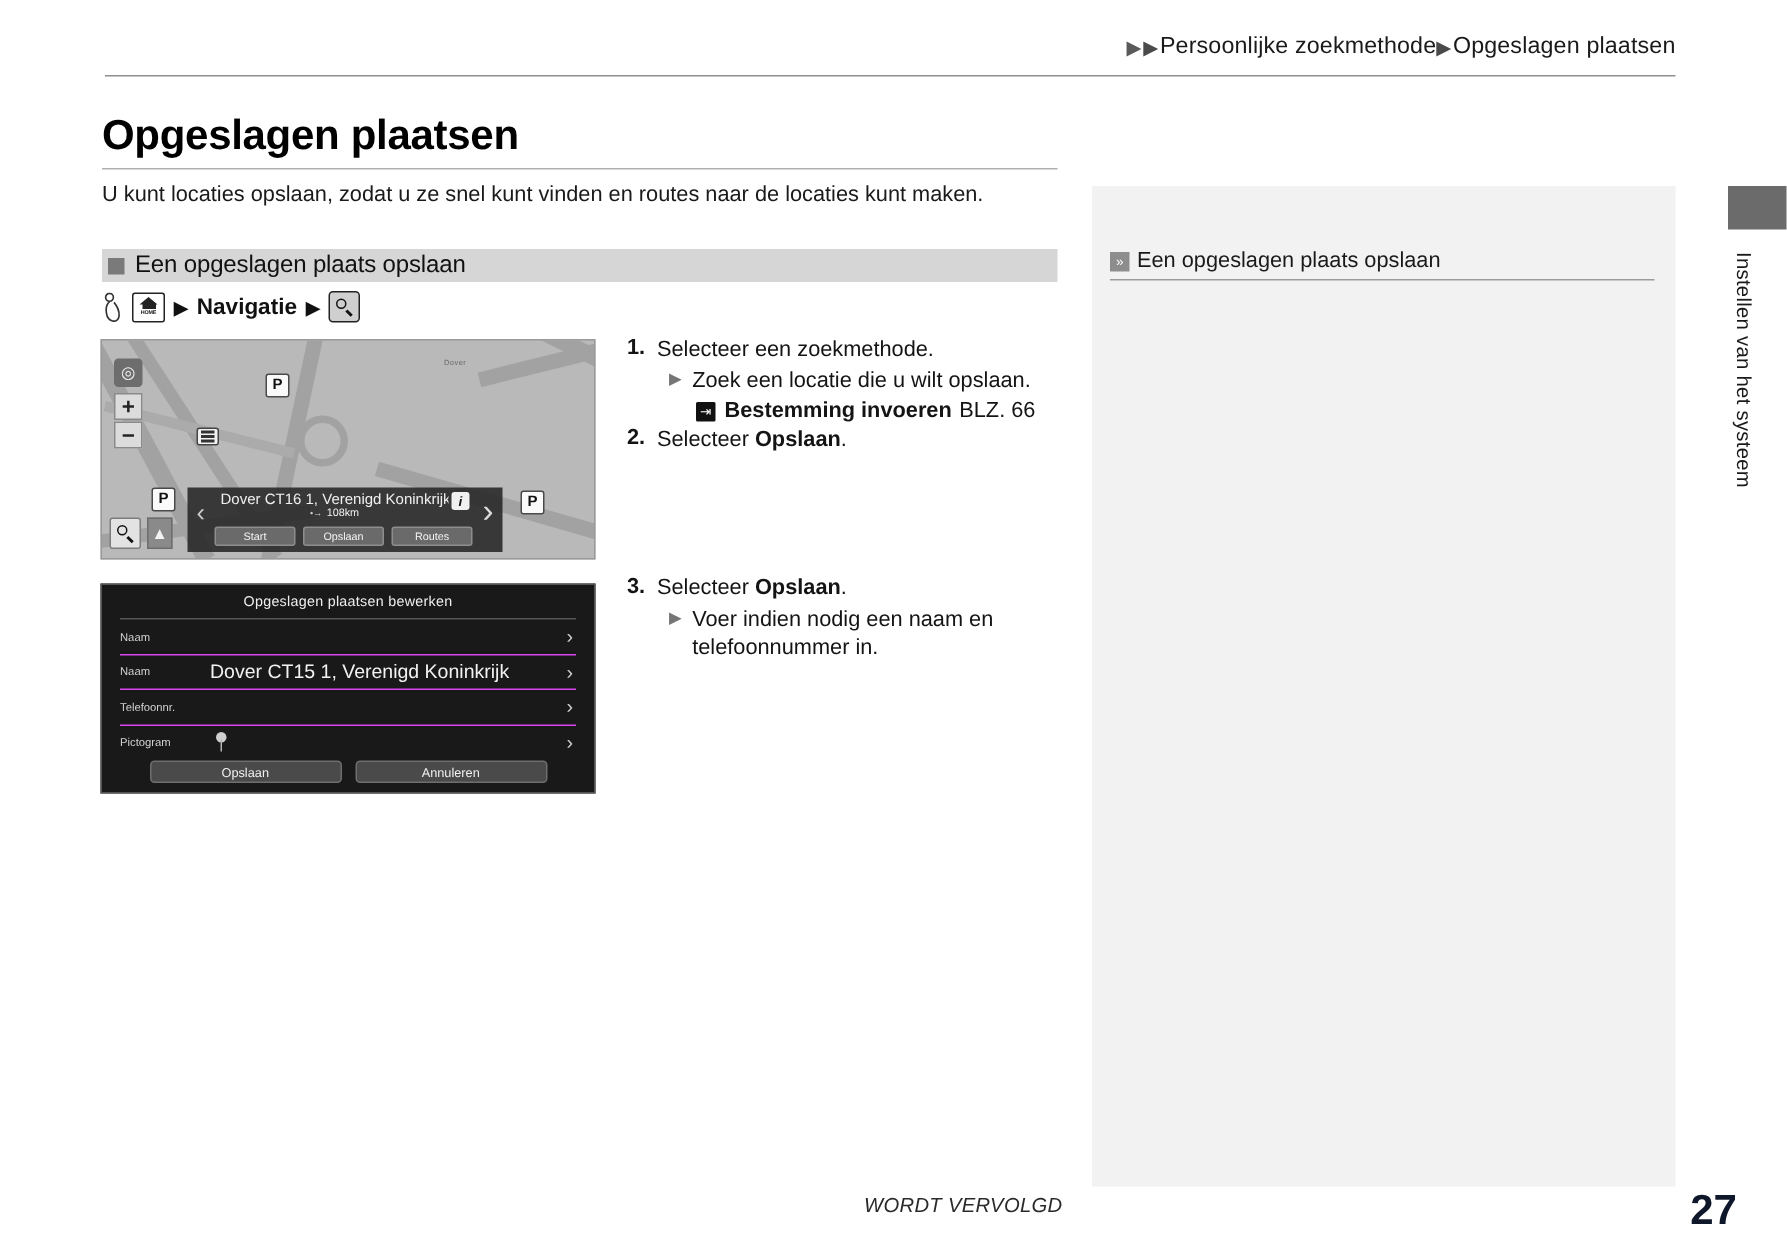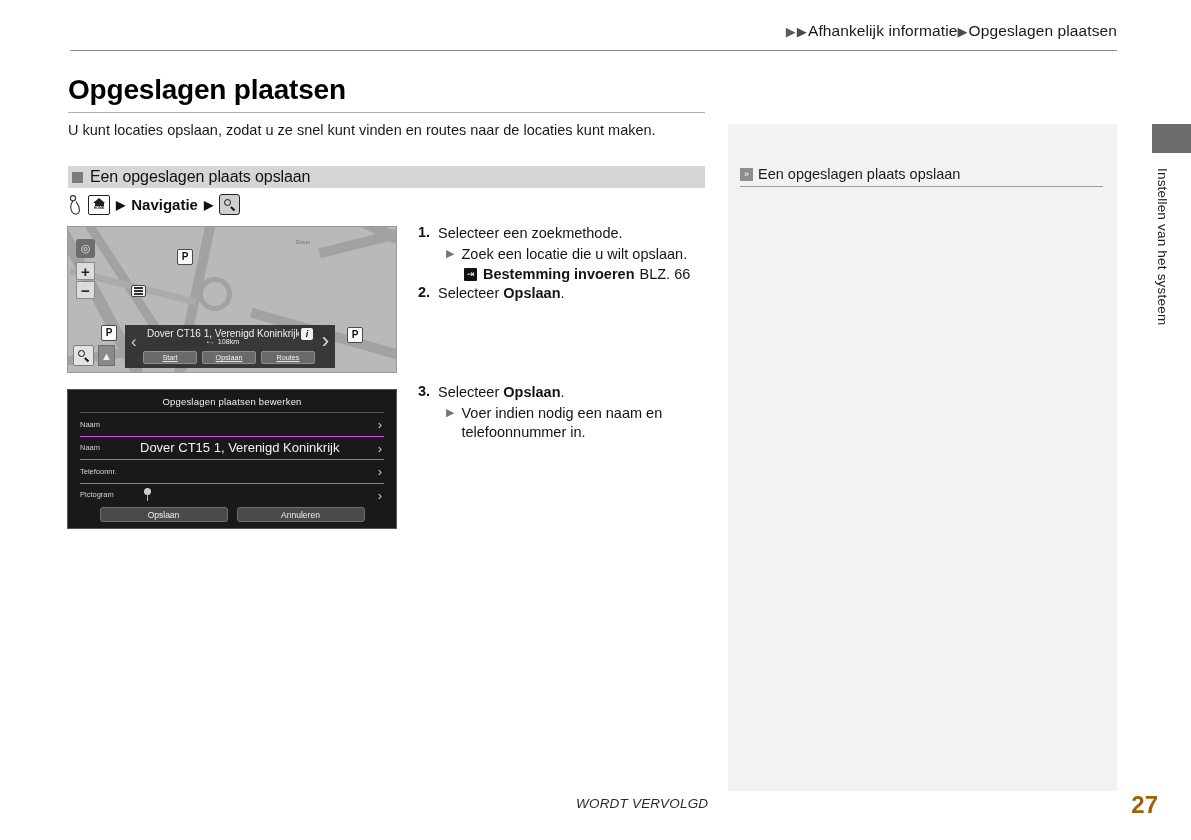--- a/index.html
+++ b/index.html
@@ -272,21 +272,21 @@
   }
   .info-prev, .info-next {
     position: absolute; top: 8px;
     font-size: 17px; color: #cbcbcb; line-height: 1;
     font-weight: 300;
   }
   .info-prev { left: 6px; }
   .info-next { right: 6px; font-size: 22px; top: 5px; color: #dcdcdc; }
   .info-btns {
     position: absolute; left: 18px; right: 20px; bottom: 4px;
-    display: flex; gap: 5px; text-decoration: underline;
+    display: flex; gap: 5px;
   }
   .info-btn {
     flex: 1; height: 13px;
     background: #6a6a6a;
     border: 1px solid #8d8d8d;
     border-radius: 2px;
     color: #f5f5f5; font-size: 7.2px;
     display: flex; align-items: center; justify-content: center;
     box-sizing: border-box;
   }
@@ -462,31 +462,31 @@
     position: absolute;
     left: 576px; top: 796px;
     font-size: 13.5px;
     font-style: italic;
     color: #2a2a2a;
     letter-spacing: 0.2px;
   }
   .footer-page {
     position: absolute;
     right: 33px; top: 791px;
-    font-size: 24px; font-weight: bold;
-    color: #a16207;
+    font-size: 28px; font-weight: bold;
+    color: #0f172a;
   }
 </style>
 </head>
 <body>
 
 <div class="breadcrumb">
   <span class="bc-tri">▶</span>
   <span class="bc-tri dark">▶</span>
-  <span class="bc-text">Afhankelijk informatie</span>
+  <span class="bc-text">Persoonlijke zoekmethode</span>
   <span class="bc-tri dark">▶</span>
   <span class="bc-text">Opgeslagen plaatsen</span>
 </div>
 <div class="header-rule"></div>
 
 <div class="page-title">Opgeslagen plaatsen</div>
 <div class="title-rule"></div>
 <div class="intro-text">U kunt locaties opslaan, zodat u ze snel kunt vinden en routes naar de locaties kunt maken.</div>
 
 <div class="section-bar">

